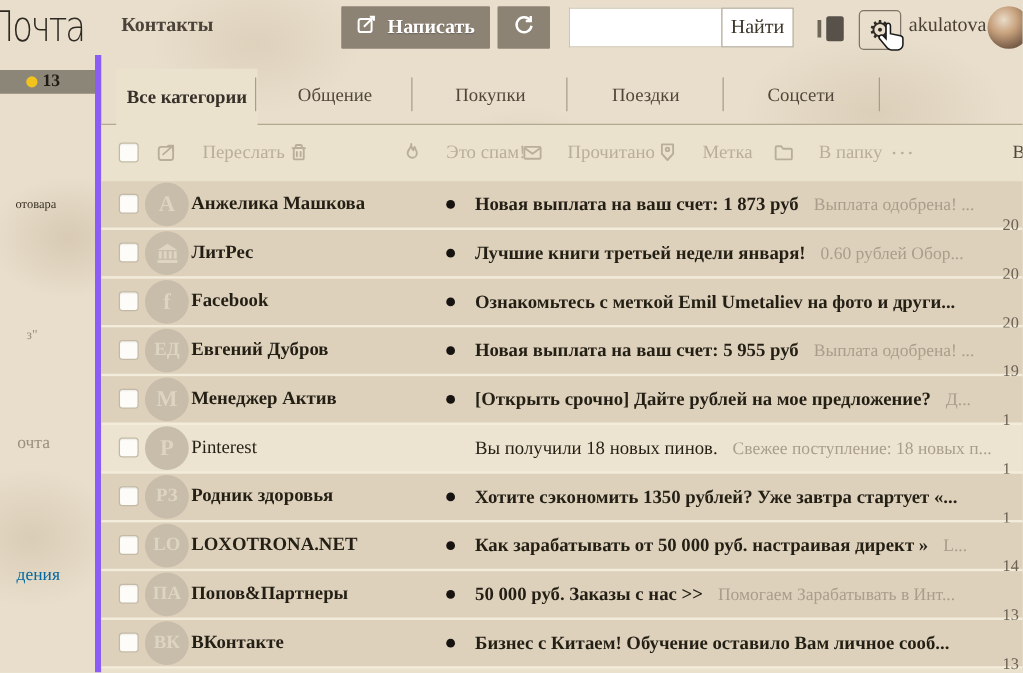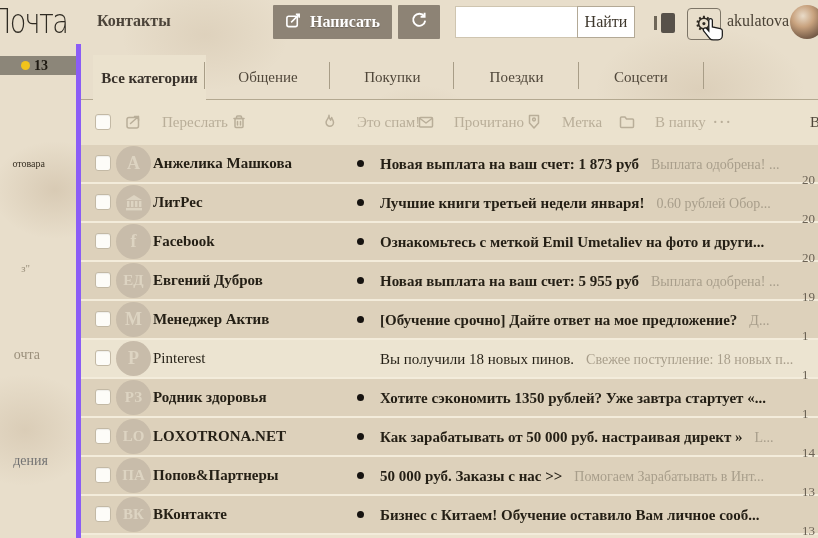--- a/index.html
+++ b/index.html
@@ -39,21 +39,21 @@
         background:radial-gradient(circle at 38% 32%, #e9dbc8 0%, #c8a27e 35%, #7a5f4a 72%, #514235 100%);}
   
   .sidebar{position:absolute;left:0;top:44px;width:76px;bottom:0;}
   .sel-item{position:absolute;left:0;top:12px;width:76px;height:19px;background:#8c8679;}
   .sel-dot{position:absolute;left:21px;top:5px;width:9px;height:9px;border-radius:50%;background:var(--dot,#f2c31c);}
   .sel-count{position:absolute;left:34px;top:0;font-size:14px;font-weight:bold;color:#1f1a12;line-height:19px;}
   .frag{position:absolute;white-space:nowrap;}
   .frag1{right:31px;top:86px;font-size:10px;color:#372f23;margin-top:28px;}
   .frag2{right:46px;top:218px;font-size:11px;color:#9a907c;}
   .frag3{right:36px;top:303px;font-size:14px;color:#9a8f7b;}
-  .frag4{right:28px;top:409px;font-size:14px;color:#737373;}
+  .frag4{right:28px;top:409px;font-size:14px;color:#0369a1;}
   
   .main{position:absolute;left:76px;top:44px;width:742px;bottom:0;border-left:5px solid #8b5cf6;
         box-sizing:content-box;overflow:hidden;}
   .tabline{position:absolute;left:0;right:0;top:55px;height:1px;background:#b3a890;z-index:1;}
   .content-panel{position:absolute;left:0;right:0;top:56px;bottom:0;background:var(--panel,#ebe2ce);}
   .tab-active{position:absolute;left:12px;top:11px;width:113px;height:46px;background:var(--panel,#ece4d0);
         z-index:2;display:flex;align-items:center;justify-content:center;font-size:15px;font-weight:bold;color:#38312a;}
   .tab-cell{position:absolute;top:11px;height:44px;display:flex;align-items:center;justify-content:center;
         font-size:15px;color:#50473a;z-index:2;}
   .tab-sep{position:absolute;top:18px;width:1px;height:27px;background:#a89d87;z-index:2;}
@@ -275,21 +275,21 @@
     <span class="date">19</span>
   </div>
       <div class="row unread">
     <span class="cb"></span>
     <span class="avatar">
           <span class="avatar-text one">М</span>
         </span>
     <span class="sender">Менеджер Актив</span>
     <span class="bullet"></span>
     <span class="subjwrap">
-      <span class="subject">[Обучение срочно] Дайте ответ на мое предложение?</span><span class="snippet">Д...</span>
+      <span class="subject">[Открыть срочно] Дайте рублей на мое предложение?</span><span class="snippet">Д...</span>
     </span>
     <span class="date">1</span>
   </div>
       <div class="row read">
     <span class="cb"></span>
     <span class="avatar">
           <span class="avatar-text one">P</span>
         </span>
     <span class="sender">Pinterest</span>
 

